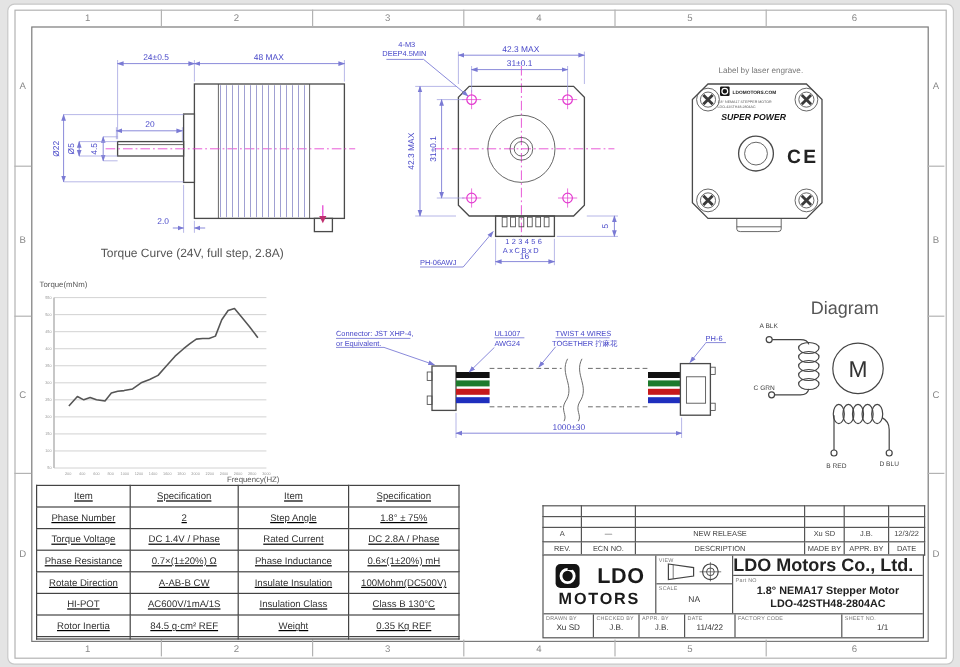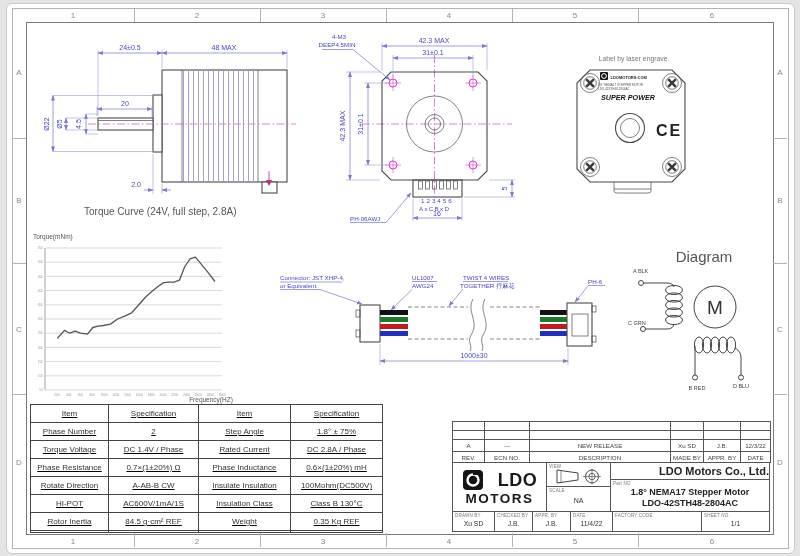--- a/index.html
+++ b/index.html
@@ -42,21 +42,21 @@
   .rev td{border:1px solid #555;font-size:6.2px;color:#444;text-align:center;padding:0;white-space:nowrap;overflow:hidden;}
   
   .tb{left:452px;top:462px;width:318px;height:70px;border:1px solid #555;box-sizing:border-box;background:#fff;}
   .tb *{box-sizing:border-box;}
   .tb-row1{display:flex;height:49px;border-bottom:1px solid #555;}
   .tb-logo{width:94px;border-right:1px solid #555;display:flex;flex-direction:column;align-items:center;justify-content:center;}
   .tb-mid{width:64px;border-right:1px solid #555;display:flex;flex-direction:column;}
   .tb-view{height:24px;border-bottom:1px solid #555;position:relative;}
   .tb-scale{height:24px;position:relative;text-align:center;}
   .tb-right{flex:1;display:flex;flex-direction:column;}
-  .tb-company{height:17px;border-bottom:1px solid #555;font-weight:bold;font-size:11px;color:#222;text-align:right;line-height:17px;}
+  .tb-company{height:17px;border-bottom:1px solid #555;font-weight:bold;font-size:15px;color:#222;text-align:left;line-height:17px;}
   .tb-part{flex:1;position:relative;text-align:center;}
   .cell-label{position:absolute;left:2px;top:1px;font-size:4.5px;color:#777;letter-spacing:0.2px;}
   .part-name{font-weight:bold;font-size:9px;color:#222;margin-top:7px;line-height:1.25;}
   .part-code{font-weight:bold;font-size:9px;color:#222;line-height:1.25;}
   .tb-row2{display:flex;height:19px;}
   .tb-cell{position:relative;border-right:1px solid #555;text-align:center;}
   .tb-cell:last-child{border-right:none;}
   .tb-val{font-size:6.8px;color:#333;margin-top:8px;}
   .ldo-top{display:flex;align-items:flex-end;gap:14px;}
   .ldo-word{font-weight:800;font-size:18px;color:#1a1a1a;letter-spacing:0.5px;}

